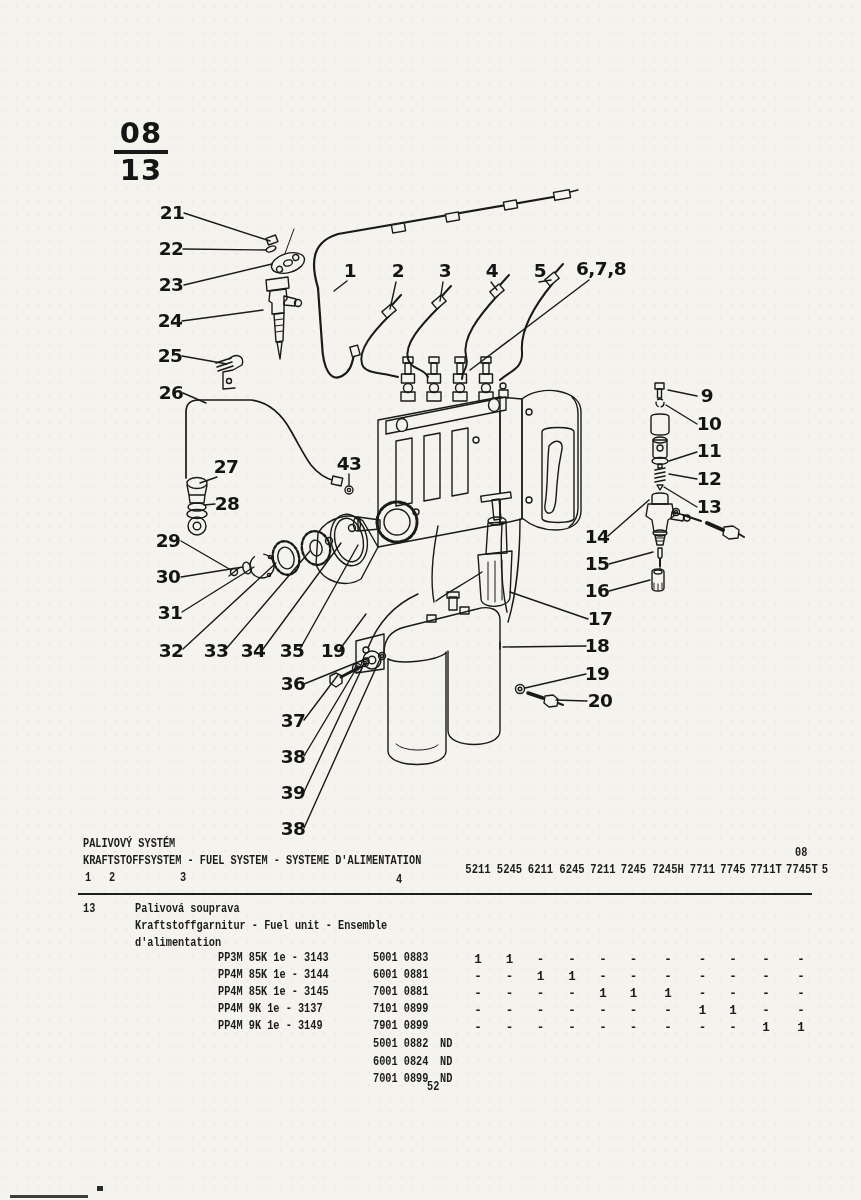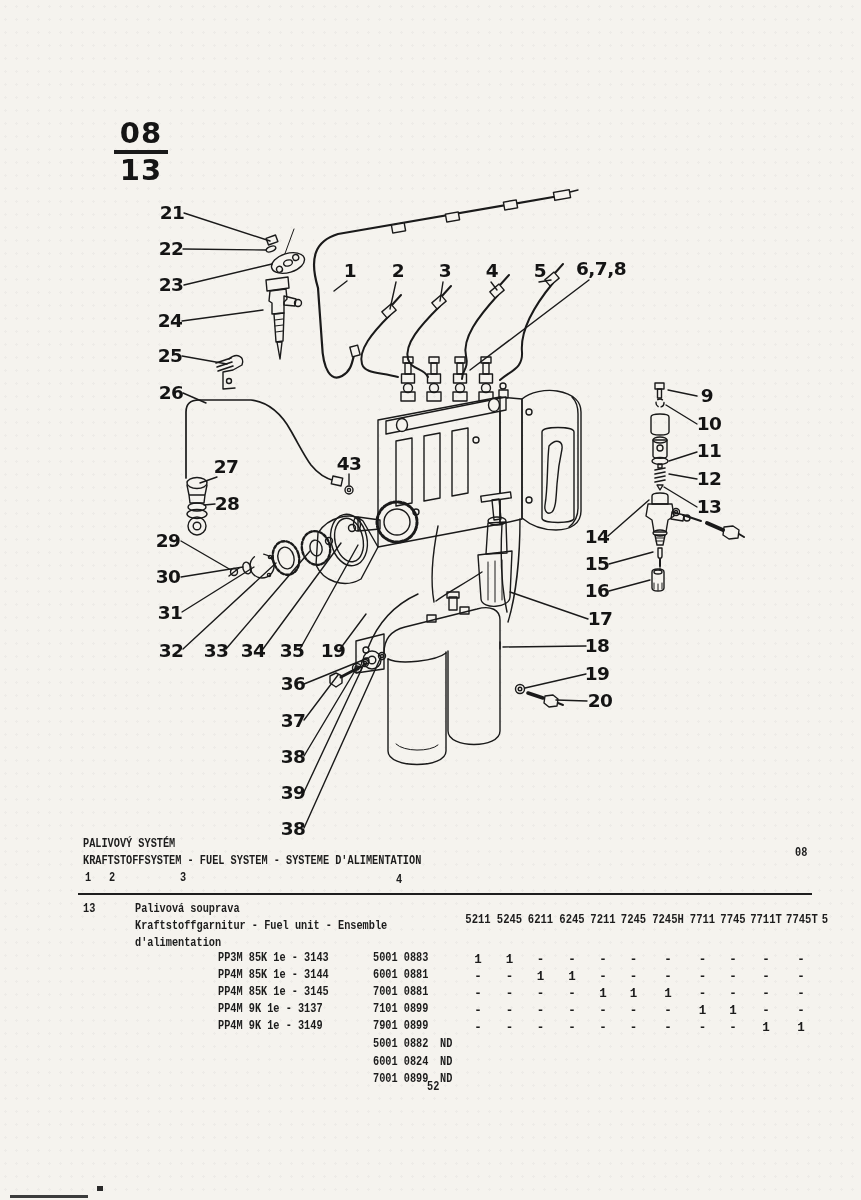--- a/index.html
+++ b/index.html
@@ -351,21 +351,21 @@
   </svg>
 
   <div class="mt" style="left:83px;top:837px">PALIVOVÝ SYSTÉM</div>
   <div class="mt" style="left:83px;top:854px">KRAFTSTOFFSYSTEM - FUEL SYSTEM - SYSTEME D'ALIMENTATION</div>
   <div class="mt" style="left:795px;top:846px">08</div>
   <span class="mt" style="left:85px;top:871px">1</span>
   <span class="mt" style="left:109px;top:871px">2</span>
   <span class="mt" style="left:180px;top:871px">3</span>
   <span class="mt" style="left:396px;top:873px">4</span>
 
-  <div class="grid mrow" style="top:913px">
+  <div class="grid mrow" style="top:863px">
     <span>5211</span>
     <span>5245</span>
     <span>6211</span>
     <span>6245</span>
     <span>7211</span>
     <span>7245</span>
     <span>7245H</span>
     <span>7711</span>
     <span>7745</span>
     <span>7711T</span>

